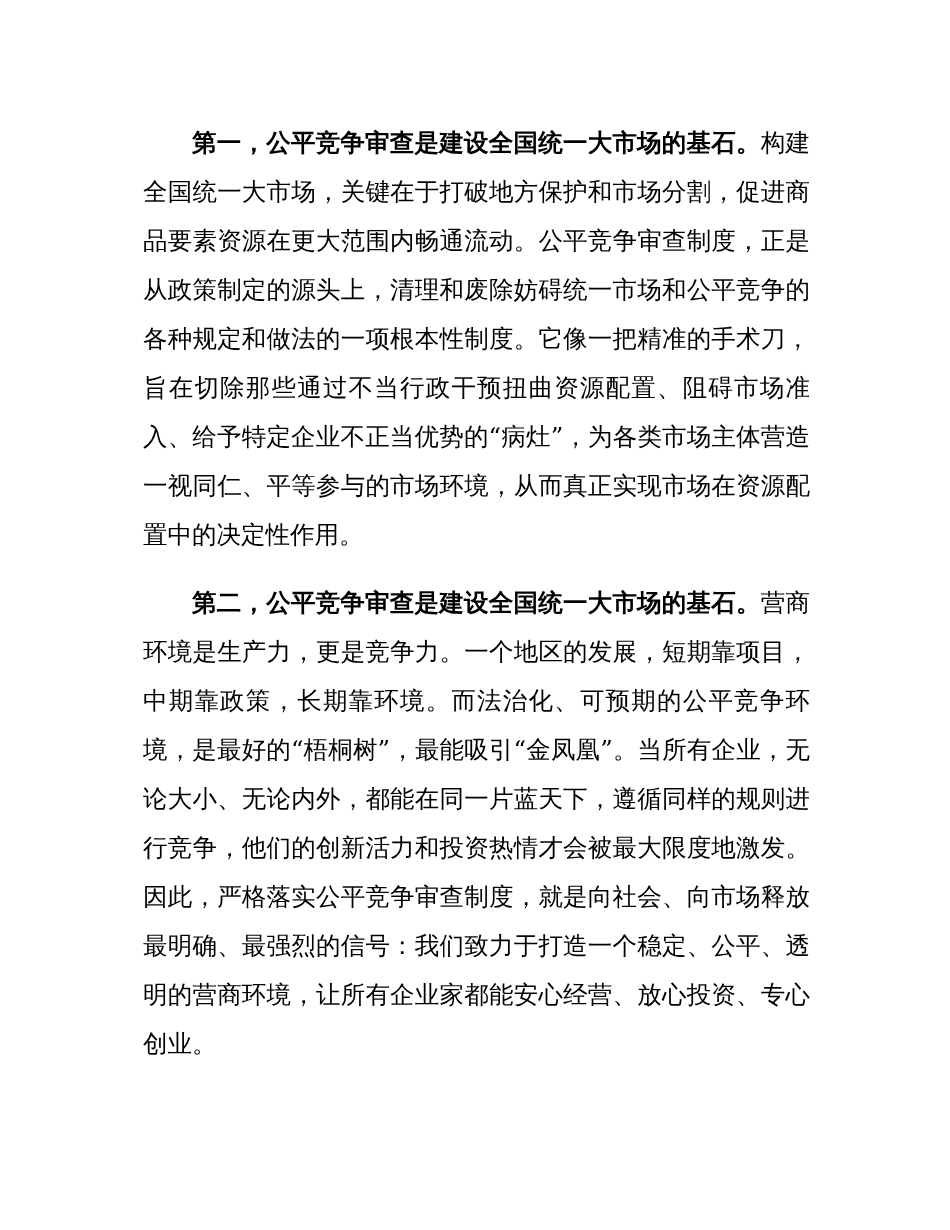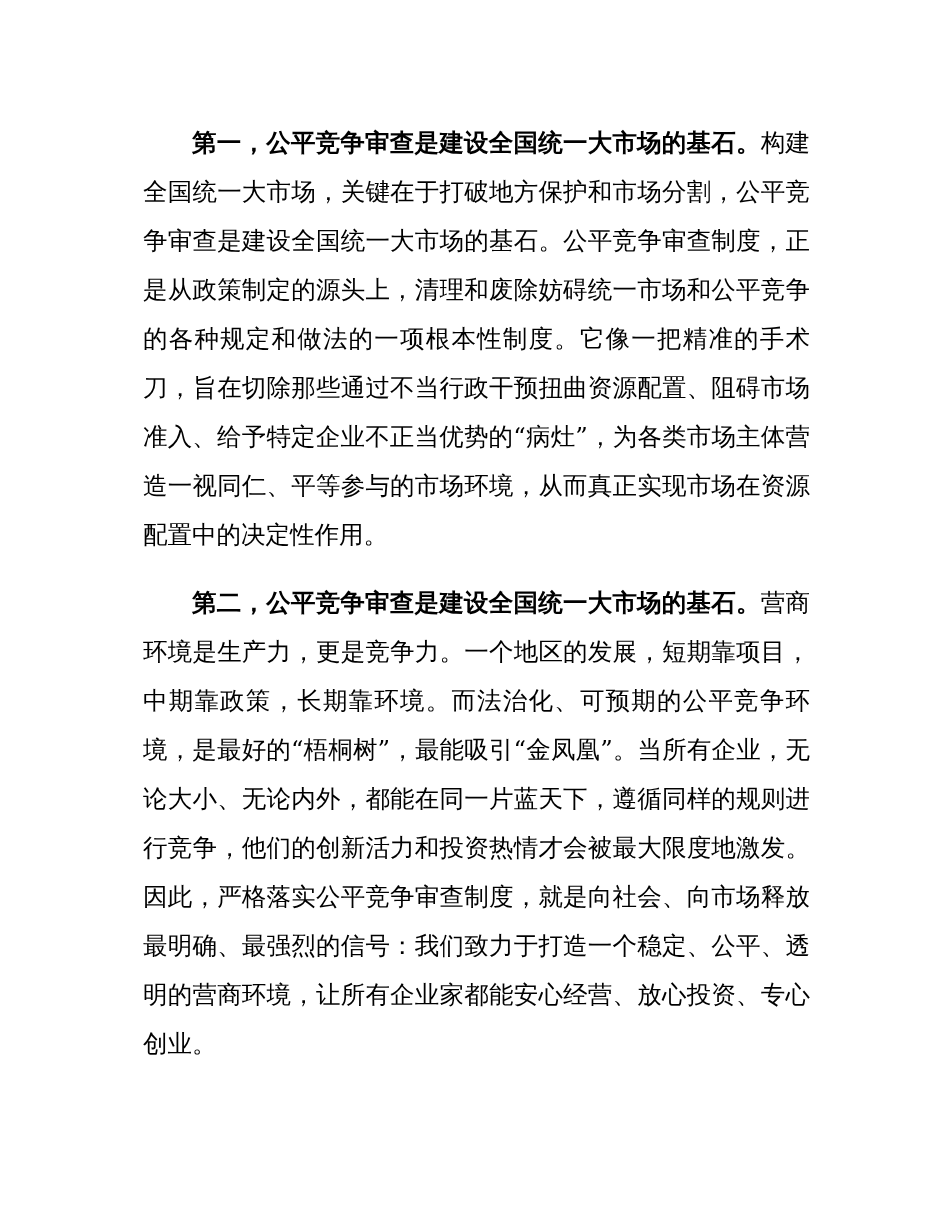--- a/index.html
+++ b/index.html
@@ -41,17 +41,17 @@
   }
   .para-body {
     font-weight: normal;
   }
 </style>
 </head>
 <body>
 
 <div class="doc-page">
 
-  <p class="doc-paragraph"><span class="para-lead">第一，公平竞争审查是建设全国统一大市场的基石。</span><span class="para-body">构建全国统一大市场，关键在于打破地方保护和市场分割，公平竞争审查是建设全国统一大市场的基石。公平竞争审查制度，正是从政策制定的源头上，清理和废除妨碍统一市场和公平竞争的各种规定和做法的一项根本性制度。它像一把精准的手术刀，旨在切除那些通过不当行政干预扭曲资源配置、阻碍市场准入、给予特定企业不正当优势的“病灶”，为各类市场主体营造一视同仁、平等参与的市场环境，从而真正实现市场在资源配置中的决定性作用。</span></p>
+  <p class="doc-paragraph"><span class="para-lead">第一，公平竞争审查是建设全国统一大市场的基石。</span><span class="para-body">构建全国统一大市场，关键在于打破地方保护和市场分割，促进商品要素资源在更大范围内畅通流动。公平竞争审查制度，正是从政策制定的源头上，清理和废除妨碍统一市场和公平竞争的各种规定和做法的一项根本性制度。它像一把精准的手术刀，旨在切除那些通过不当行政干预扭曲资源配置、阻碍市场准入、给予特定企业不正当优势的“病灶”，为各类市场主体营造一视同仁、平等参与的市场环境，从而真正实现市场在资源配置中的决定性作用。</span></p>
 
   <p class="doc-paragraph"><span class="para-lead">第二，公平竞争审查是建设全国统一大市场的基石。</span><span class="para-body">营商环境是生产力，更是竞争力。一个地区的发展，短期靠项目，中期靠政策，长期靠环境。而法治化、可预期的公平竞争环境，是最好的“梧桐树”，最能吸引“金凤凰”。当所有企业，无论大小、无论内外，都能在同一片蓝天下，遵循同样的规则进行竞争，他们的创新活力和投资热情才会被最大限度地激发。因此，严格落实公平竞争审查制度，就是向社会、向市场释放最明确、最强烈的信号：我们致力于打造一个稳定、公平、透明的营商环境，让所有企业家都能安心经营、放心投资、专心创业。</span></p>
 
 </div>
 
 </body></html>

